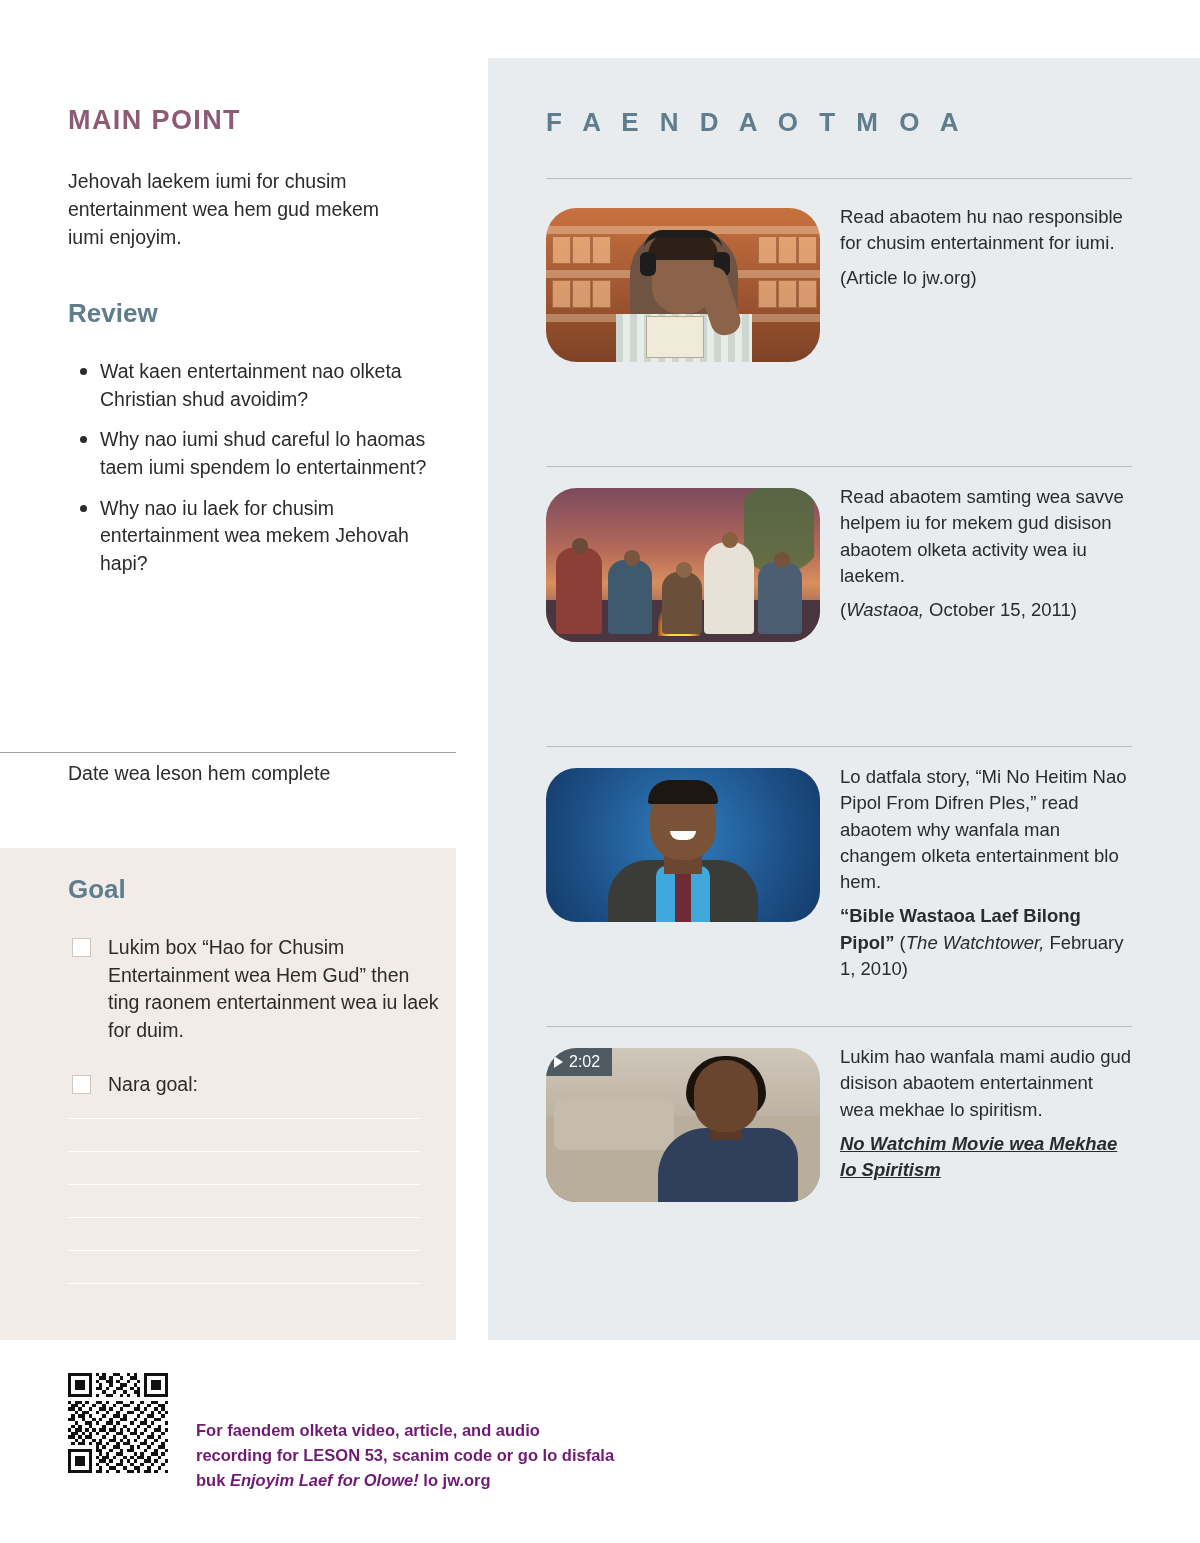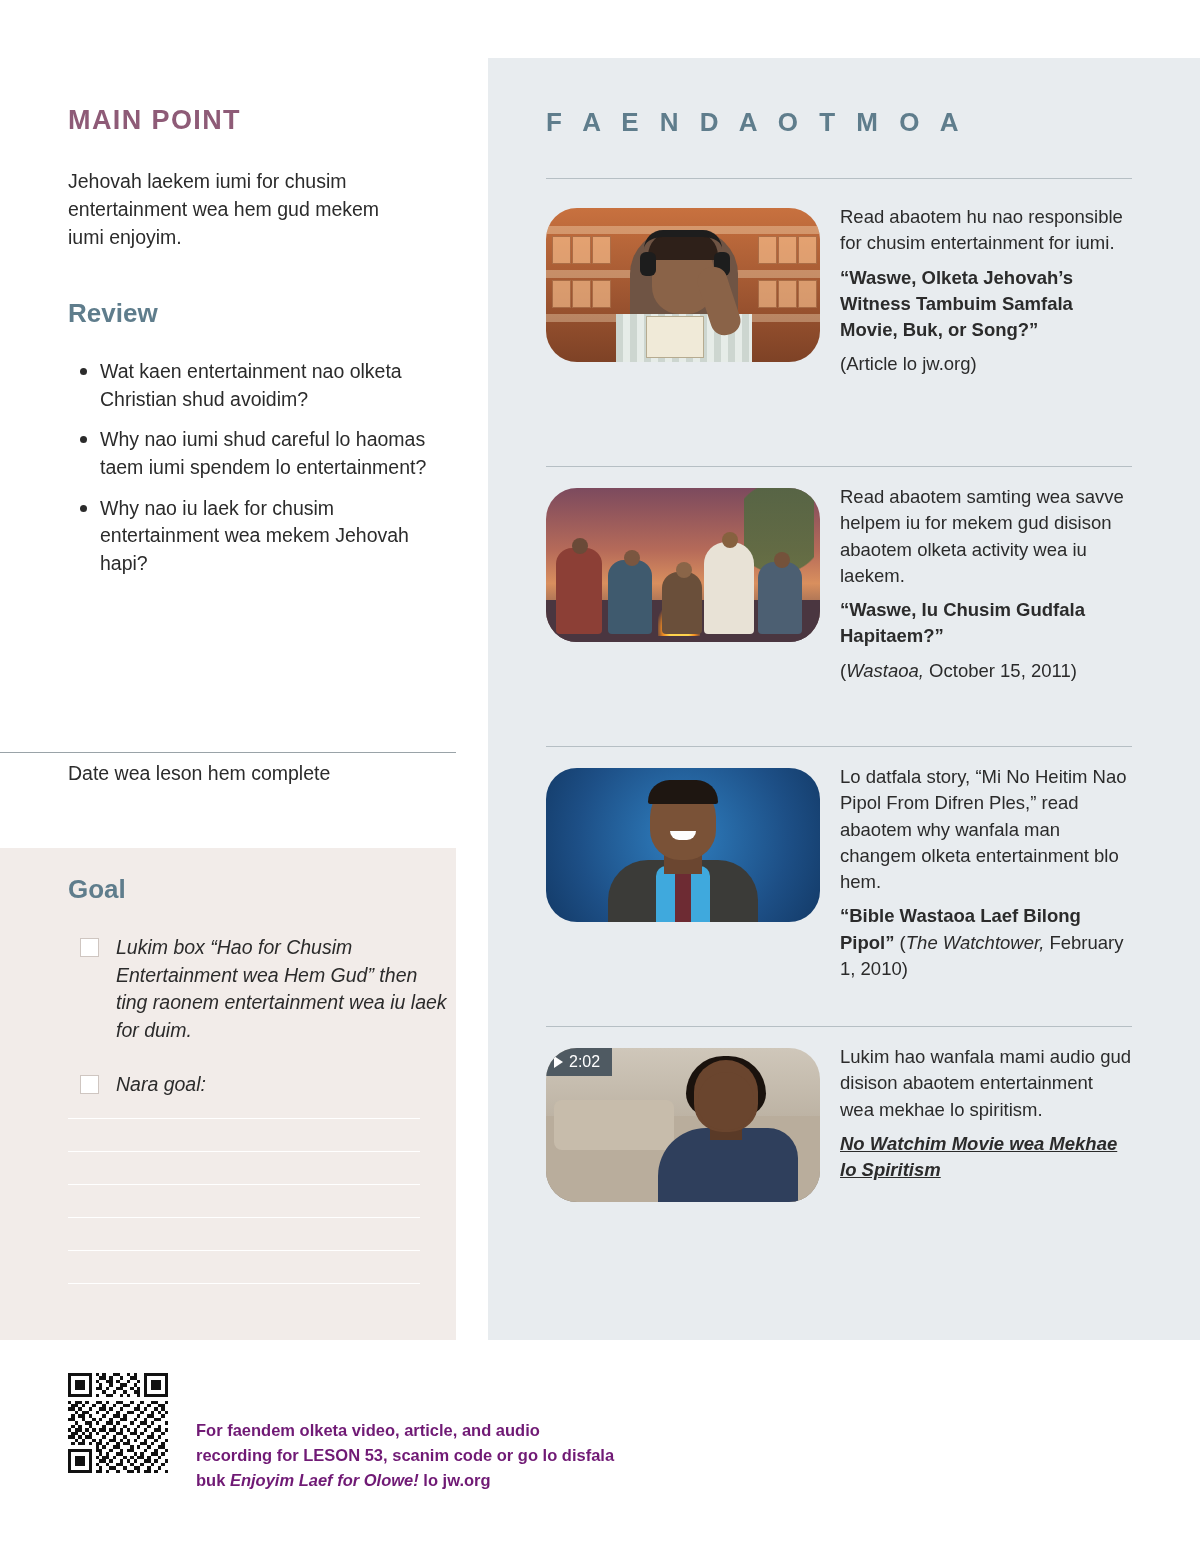--- a/index.html
+++ b/index.html
@@ -120,24 +120,23 @@
   .goal-title {
     position: absolute;
     left: 68px;
     top: 874px;
     font-size: 26px;
     font-weight: bold;
     color: #5f7d8c;
   }
   .goal-items {
     position: absolute;
-    left: 80px;
+    left: 72px;
     top: 934px;
     width: 370px;
-    font-style: italic;
   }
   .goal-item {
     position: relative;
     padding-left: 36px;
     margin-bottom: 26px;
     font-size: 19.5px;
     line-height: 1.42;
     color: #2b2b2b;
   }
   .goal-check {
@@ -702,21 +701,20 @@
         <div class="hair"></div>
         <div class="hp-band"></div>
         <div class="hp-l"></div>
         <div class="hp-r"></div>
         <div class="arm"></div>
         <div class="card"></div>
       </div>
     </div>
     <div class="item-text">
       <p>Read abaotem hu nao responsible for chusim entertainment for iumi.</p>
-      <p class="b">“Waswe, Olketa Jehovah’s Witness Tambuim Samfala Movie, Buk, or Song?”</p>
       <p>(Article lo jw.org)</p>
     </div>
   </div>
 
   <div class="item" style="top:488px">
     <div class="thumb">
       <div class="ph t2">
         <div class="tree"></div>
         <div class="ground"></div>
         <div class="fire"></div>
@@ -727,21 +725,20 @@
         <div class="fig" style="left:116px; width:40px; height:62px; background:#6a4f3a;"></div>
         <div class="head" style="left:130px; bottom:64px; background:#8a6548;"></div>
         <div class="fig" style="left:158px; width:50px; height:92px; background:#e8e2d6; border-radius:22px 22px 4px 4px;"></div>
         <div class="head" style="left:176px; bottom:94px; background:#86613f;"></div>
         <div class="fig" style="left:212px; width:44px; height:72px; background:#4c5f72;"></div>
         <div class="head" style="left:228px; bottom:74px; background:#74523b;"></div>
       </div>
     </div>
     <div class="item-text">
       <p>Read abaotem samting wea savve helpem iu for mekem gud disison abaotem olketa activity wea iu laekem.</p>
-      <p class="b">“Waswe, Iu Chusim Gudfala Hapitaem?”</p>
       <p>(<span class="i">Wastaoa,</span><span> October 15, 2011)</span></p>
     </div>
   </div>
 
   <div class="item" style="top:768px">
     <div class="thumb">
       <div class="ph t3">
         <div class="suit"></div>
         <div class="shirt"></div>
         <div class="tie"></div>

